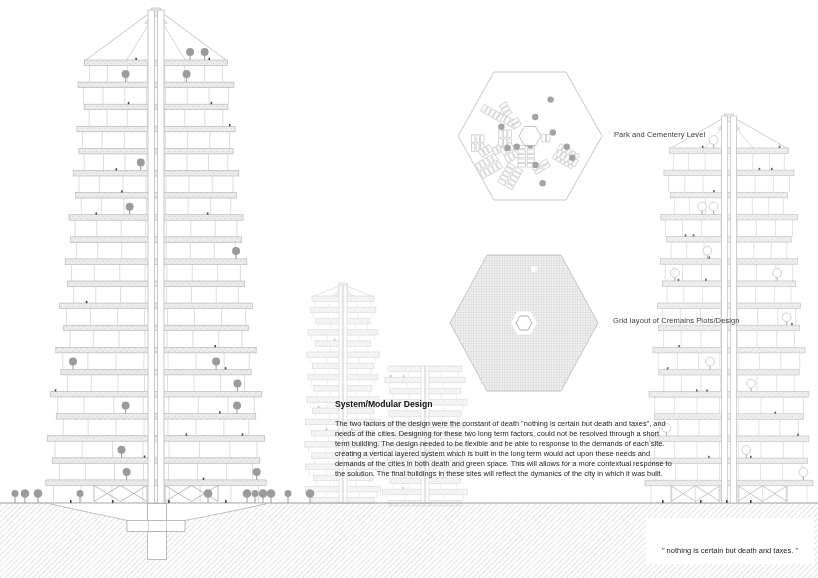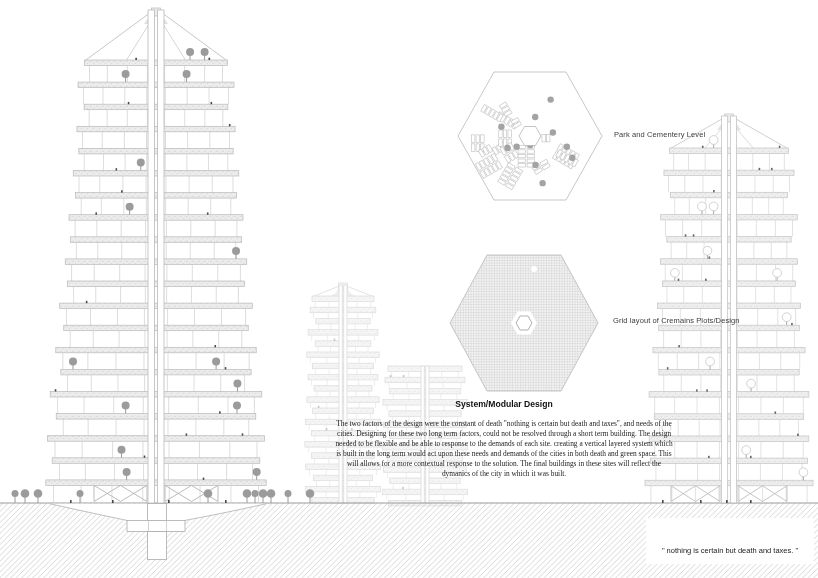--- a/index.html
+++ b/index.html
@@ -5,23 +5,23 @@
   html,body{margin:0;padding:0;background:#fff;}
   #board{
     position:relative;width:818px;height:578px;background:#fff;overflow:hidden;
     font-family:"Liberation Sans",sans-serif;
     padding-left:32px;
   }
   #drawing{position:absolute;left:0;top:0;}
   .lbl{position:absolute;font-size:7.5px;color:#3c3c3c;white-space:nowrap;letter-spacing:.1px;}
   #park-label{left:614px;top:130px;}
   #grid-label{left:613px;top:316px;}
-  #text-block{position:absolute;left:335px;top:399px;width:338px;color:#222;text-align:center;}
+  #text-block{position:absolute;left:335px;top:399px;width:338px;color:#222;}
   #text-block h3{margin:0 0 10px 0;font-size:8.6px;font-weight:bold;color:#111;}
-  #text-block p{margin:0;font-size:7.4px;line-height:10.1px;font-family:Liberation Serif, serif;}
+  #text-block p{margin:0;font-size:7.4px;line-height:10.1px;}
   #quote-box{
     position:absolute;left:646px;top:518px;width:168px;height:46px;background:#fff;
     display:flex;justify-content:center;align-items:flex-end;padding-bottom:9px;box-sizing:border-box;
   }
   #quote-box span{font-size:7.5px;color:#222;white-space:nowrap;}
 </style>
 </head>
 <body>
 
 <div id="board">

